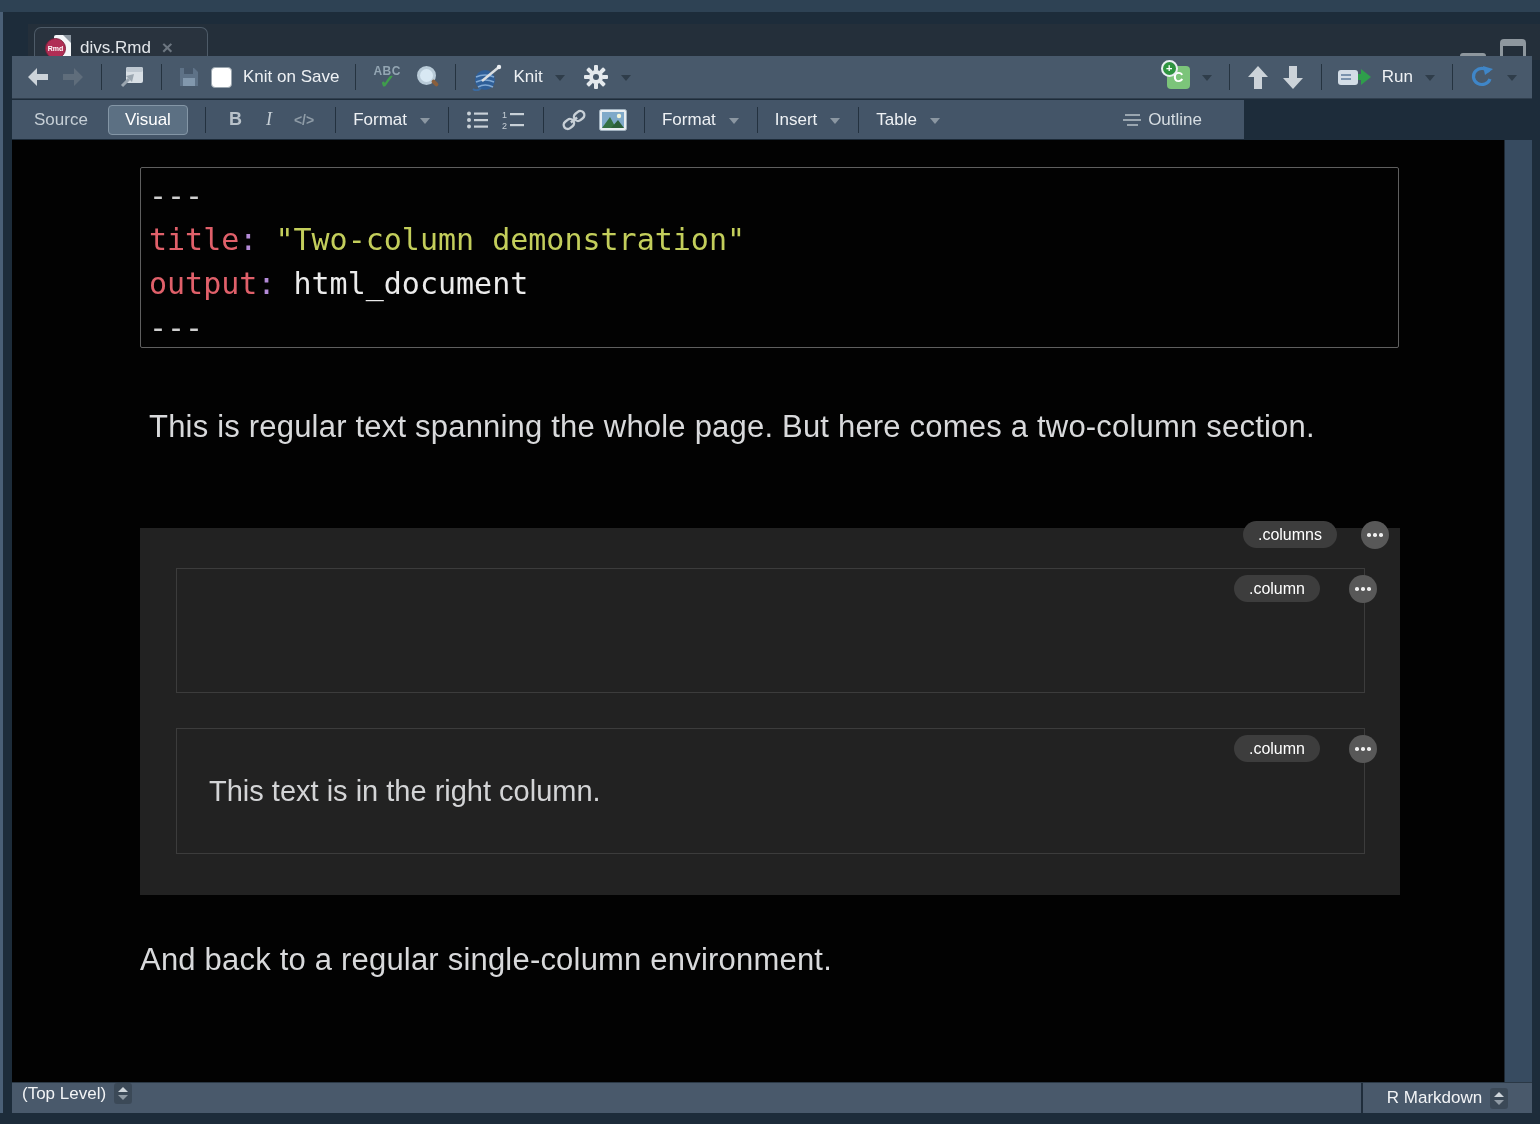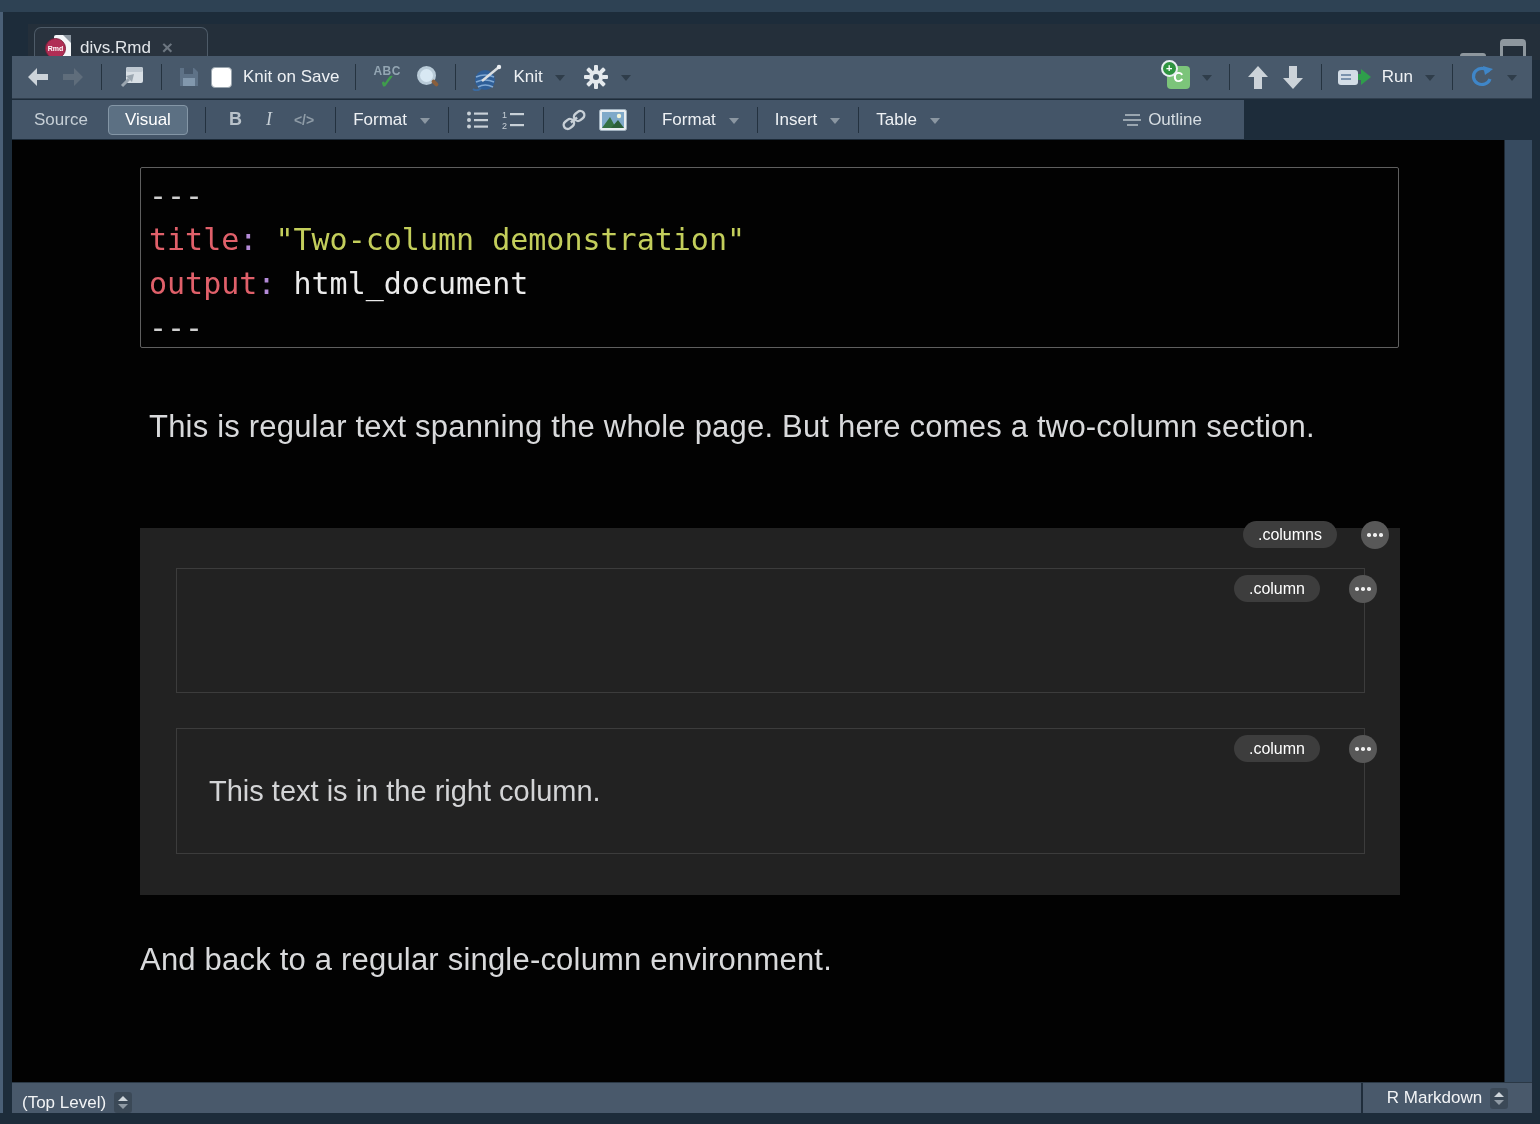--- a/index.html
+++ b/index.html
@@ -103,21 +103,21 @@
   .dots-btn{position:absolute;width:28px;height:28px;border-radius:50%;background:#585858;
     display:flex;align-items:center;justify-content:center;gap:2.5px;}
   .dots-btn i{display:block;width:3.5px;height:3.5px;border-radius:50%;background:#f0f0f0;}
   .pill-columns{top:-7px;right:63px;}
   .dots-columns{top:-7px;right:11px;}
   .pill-column{top:6px;right:44px;}
   .dots-column{top:6px;right:-13px;}
 
   
   .statusbar{left:12px;top:1082px;width:1520px;height:31px;background:#49596b;border-top:1px solid #2a3845;
-    display:flex;align-items:flex-end;box-sizing:border-box;padding:0 10px;}
+    display:flex;align-items:flex-start;box-sizing:border-box;padding:0 10px;}
   .status-left{display:flex;align-items:center;gap:8px;color:#f2f4f6;font-size:17px;}
   .spin{display:flex;flex-direction:column;gap:3px;background:rgba(0,0,0,.18);border-radius:3px;padding:4px 4px;}
   .spin .up{width:0;height:0;border-left:5px solid transparent;border-right:5px solid transparent;border-bottom:5px solid #cfd6db;}
   .spin .dn{width:0;height:0;border-left:5px solid transparent;border-right:5px solid transparent;border-top:5px solid #8f9aa4;}
   .rmd-mode{position:absolute;right:0;top:0;bottom:0;width:169px;border-left:2px solid #1f2d3b;
     display:flex;align-items:center;justify-content:center;gap:8px;color:#f2f4f6;font-size:17px;}
 
   svg{display:block;}
 </style>
 </head>

